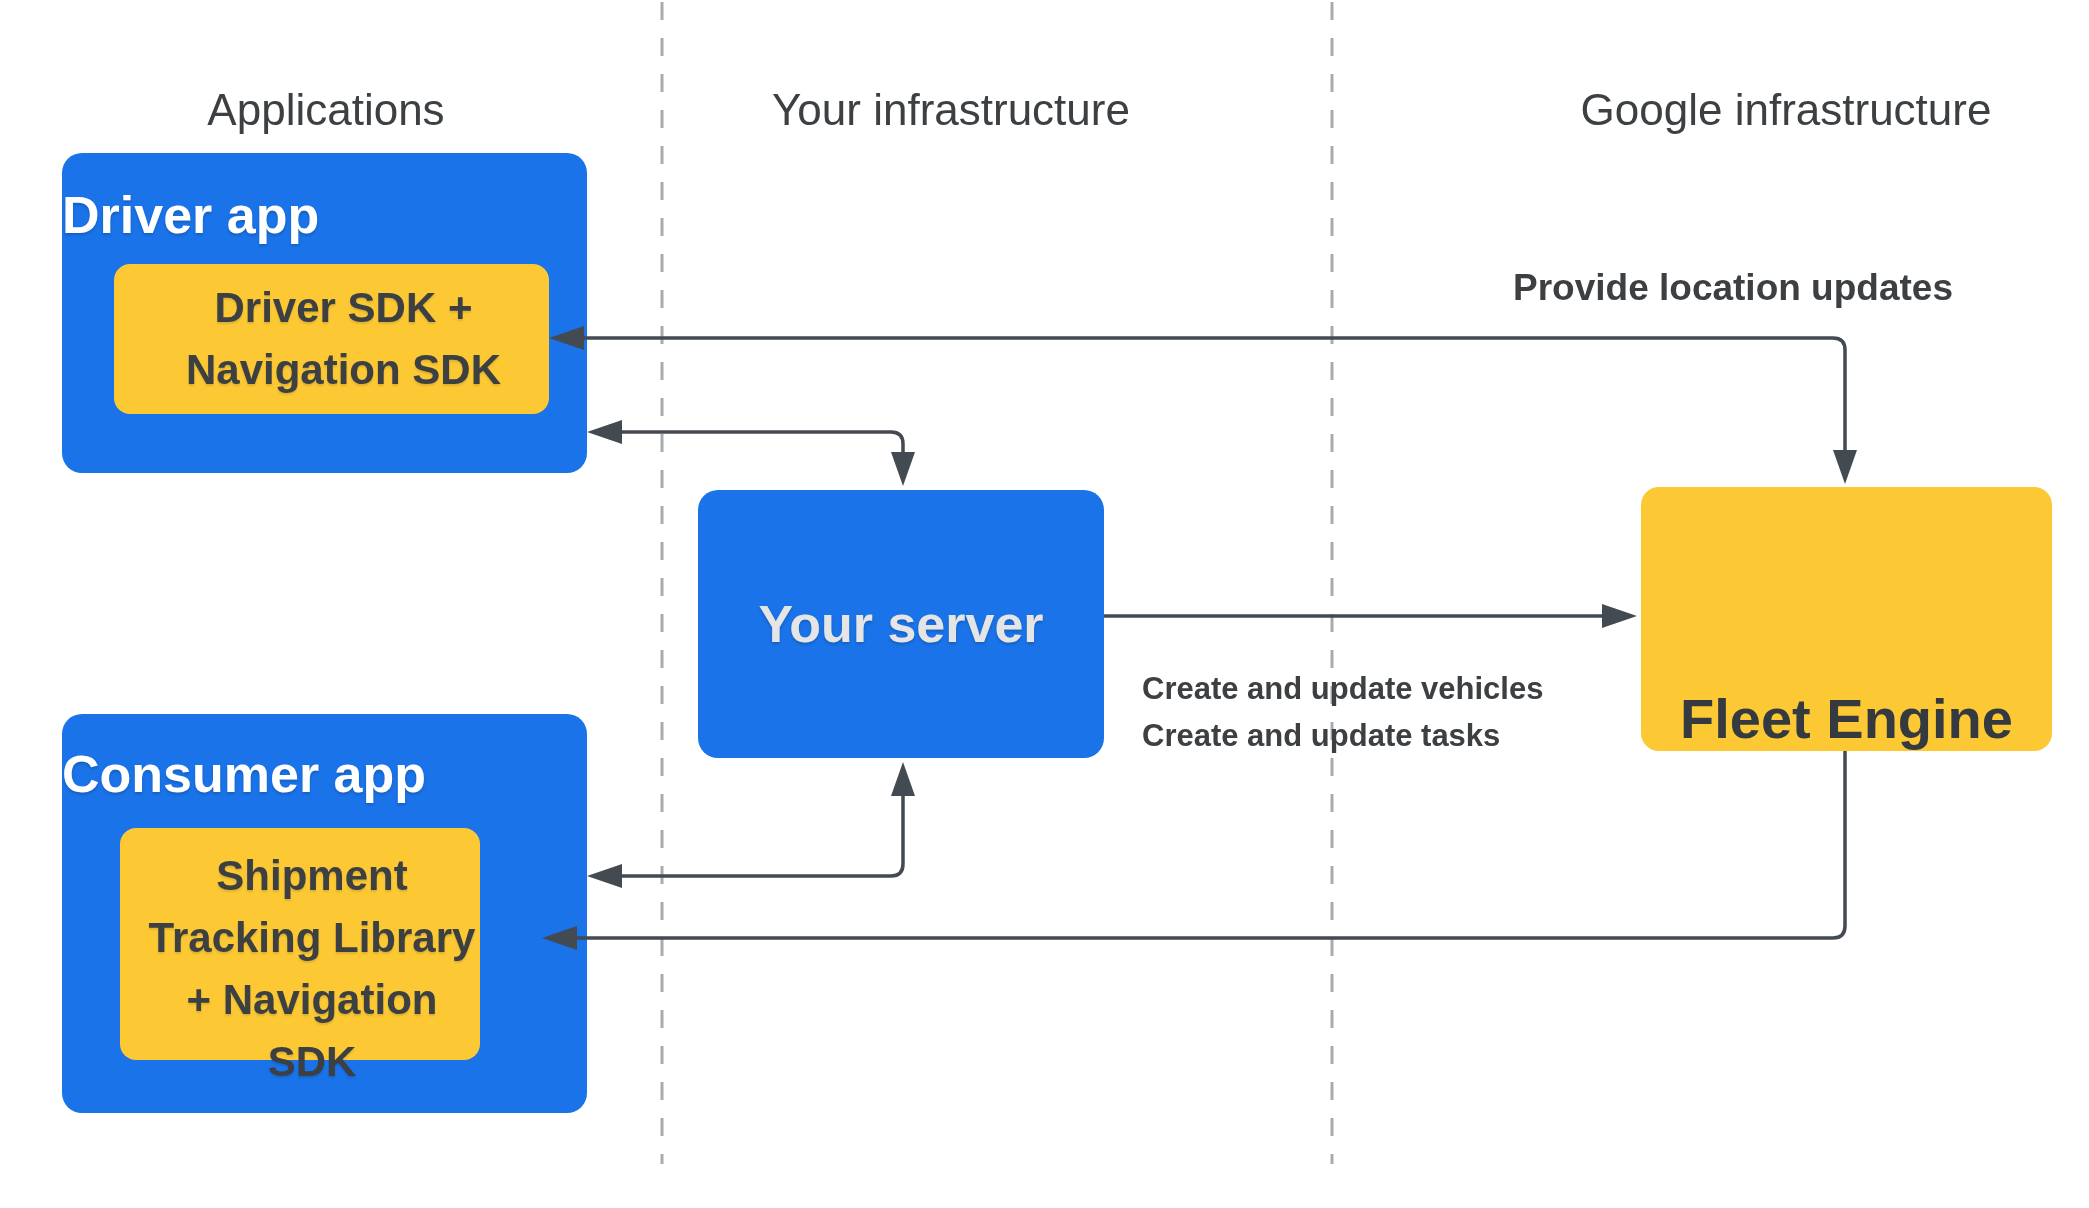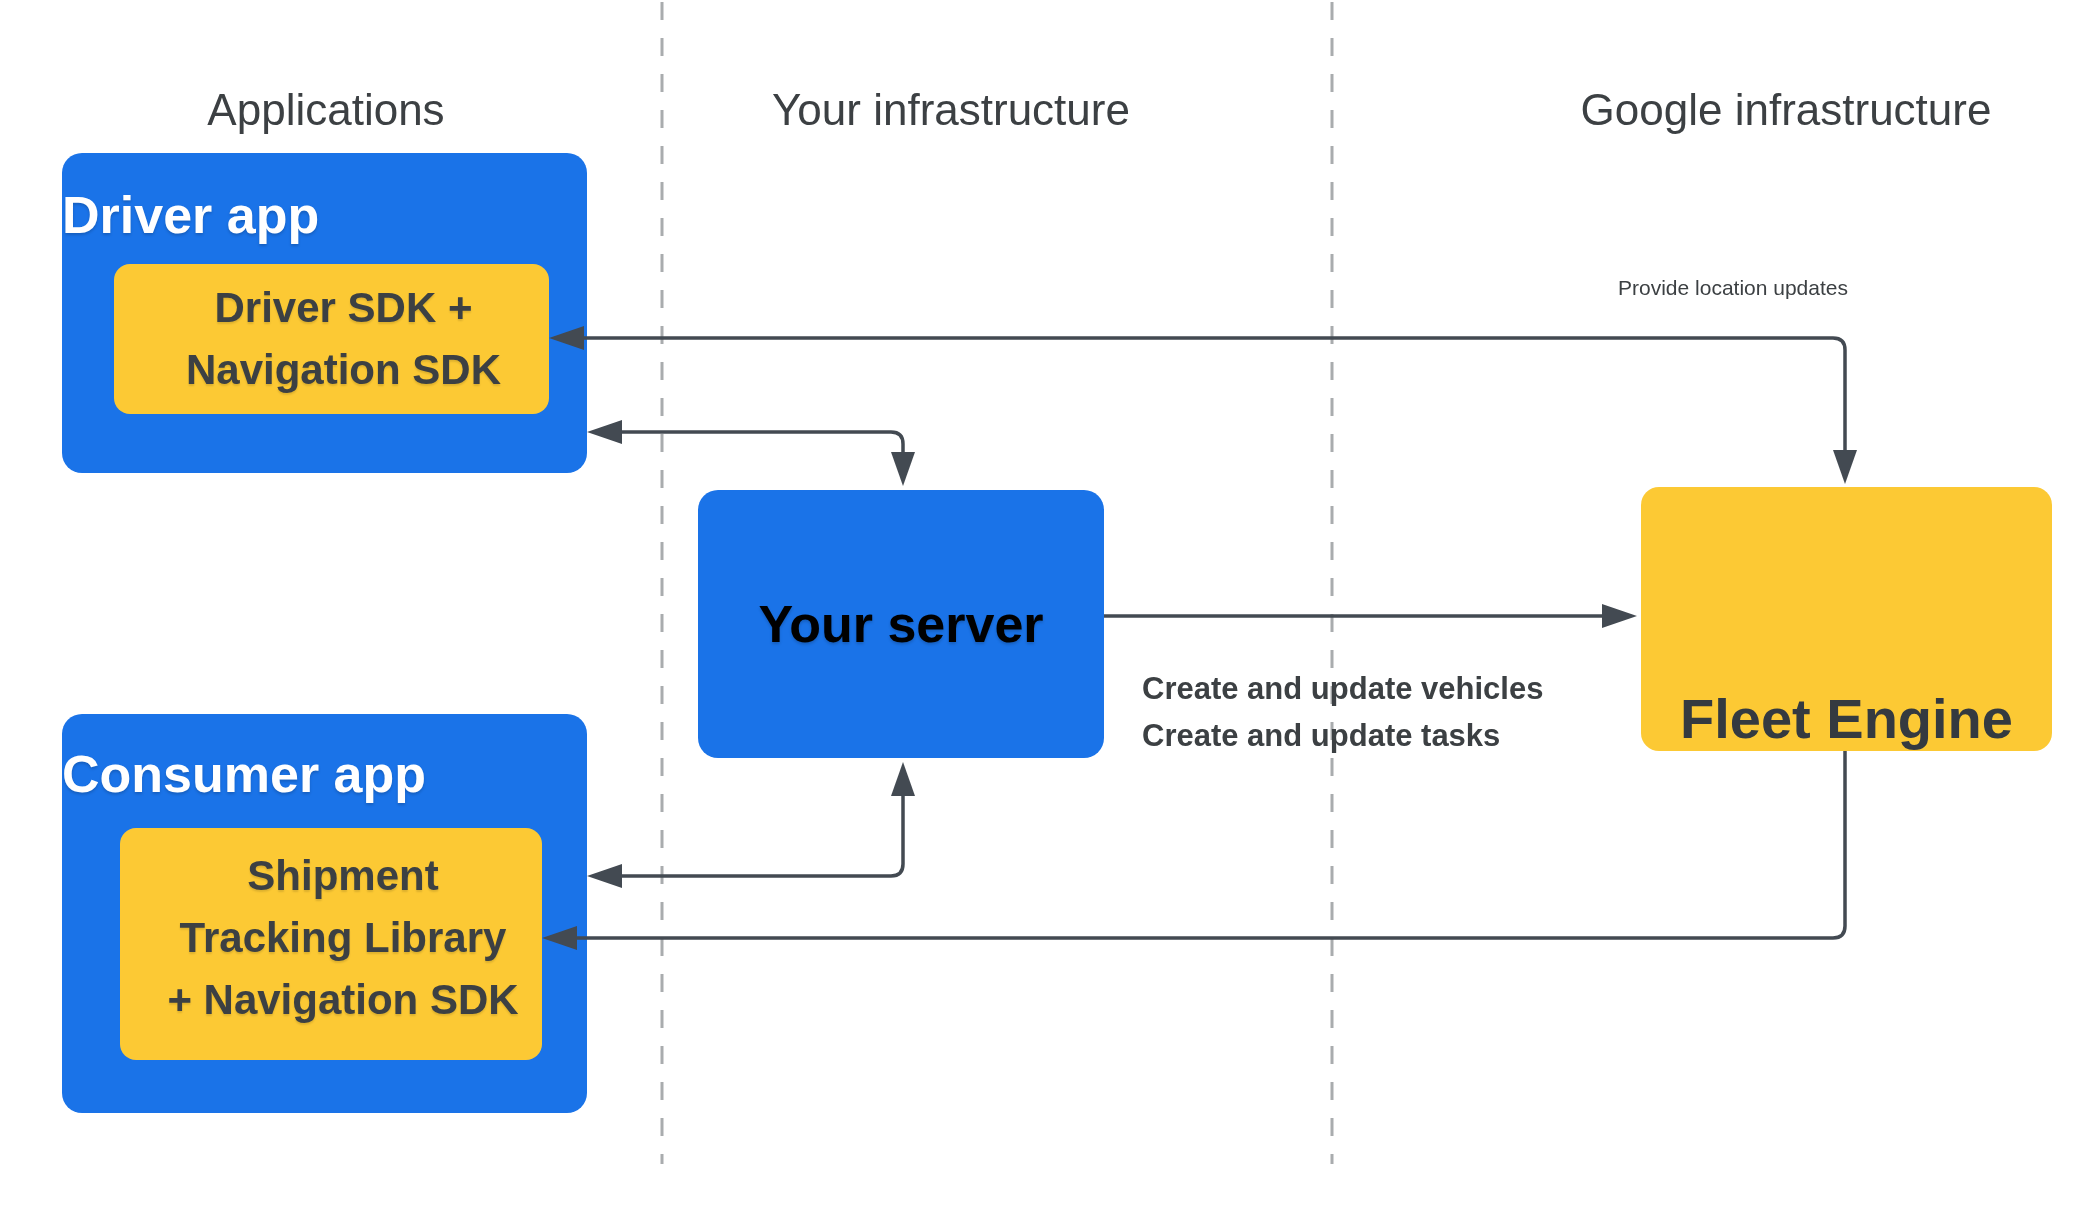--- a/index.html
+++ b/index.html
@@ -53,40 +53,40 @@
     padding-left:20px;
   }
   .server-box{
     position:absolute;
     background:var(--blue);
     border-radius:20px;
     display:flex;align-items:center;justify-content:center;
     z-index:2;
   }
   .server-title{
-    font-size:52px;font-weight:700;color:#000000;
+    font-size:52px;font-weight:700;color:#e5e5e5;
     text-shadow:0 2px 3px rgba(0,0,0,0.18);
     white-space:nowrap;
   }
   .fleet-box{
     position:absolute;
     background:var(--yellow);
     border-radius:18px;
     display:flex;align-items:flex-end;justify-content:center;
     z-index:2;
   }
   .fleet-title{
     font-size:56px;font-weight:700;color:#343a40;
     white-space:nowrap;
   }
 
   .edge-label{
     position:absolute;
     transform:translate(-50%,-50%);
-    font-size:21px;font-weight:400;
+    font-size:37px;font-weight:700;
     color:var(--ink);
     white-space:nowrap;
     z-index:4;
   }
   .edge-label-block{
     position:absolute;
     font-size:31px;font-weight:700;
     color:var(--ink);
     line-height:47px;
     white-space:nowrap;
@@ -116,21 +116,21 @@
     <div class="sdk-box" style="left:52px;top:111px;width:435px;height:150px;">
       <div class="sdk-text" style="top:13px;">
         <div>Driver SDK +</div>
         <div>Navigation SDK</div>
       </div>
     </div>
   </div>
 
   <div class="app-box" style="left:62px;top:714px;width:525px;height:399px;">
     <div class="app-title" style="top:30px;">Consumer app</div>
-    <div class="sdk-box" style="left:58px;top:114px;width:422px;height:232px;">
+    <div class="sdk-box" style="left:58px;top:114px;width:360px;height:232px;">
       <div class="sdk-text" style="top:17px;">
         <div>Shipment</div>
         <div>Tracking Library</div>
         <div>+ Navigation SDK</div>
       </div>
     </div>
   </div>
 
   <div class="server-box" style="left:698px;top:490px;width:406px;height:268px;">
     <div class="server-title">Your server</div>

